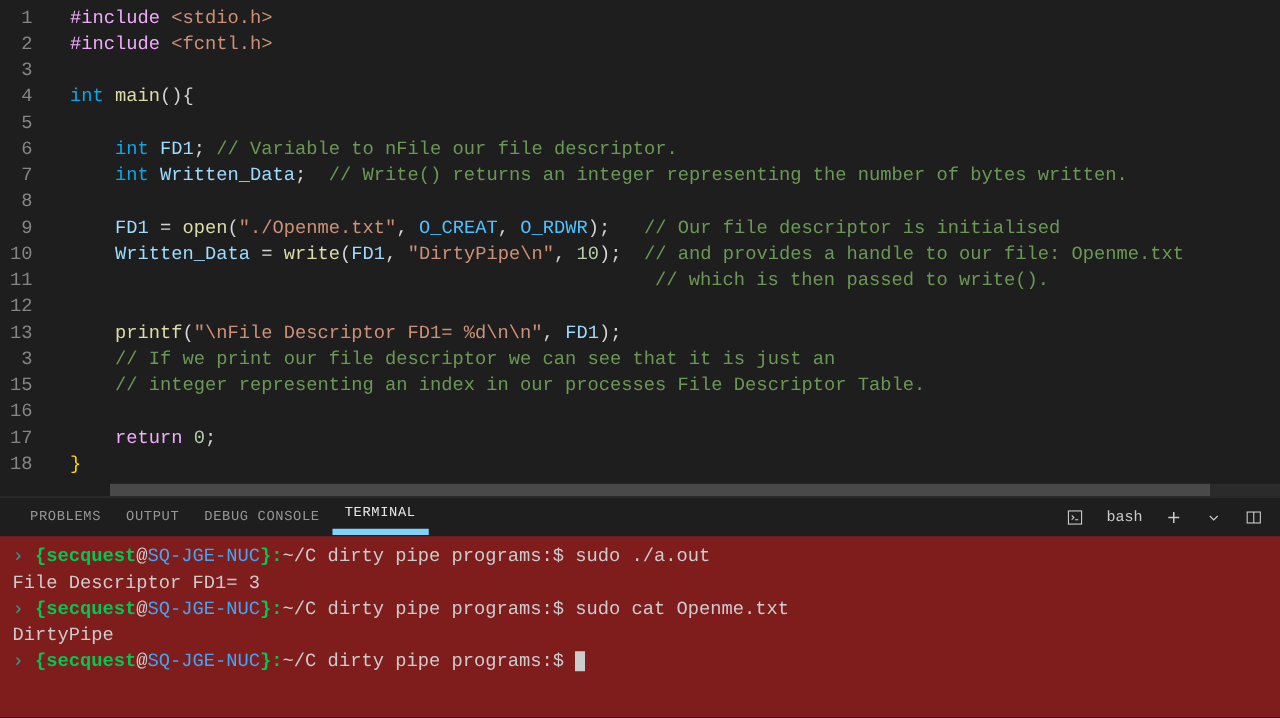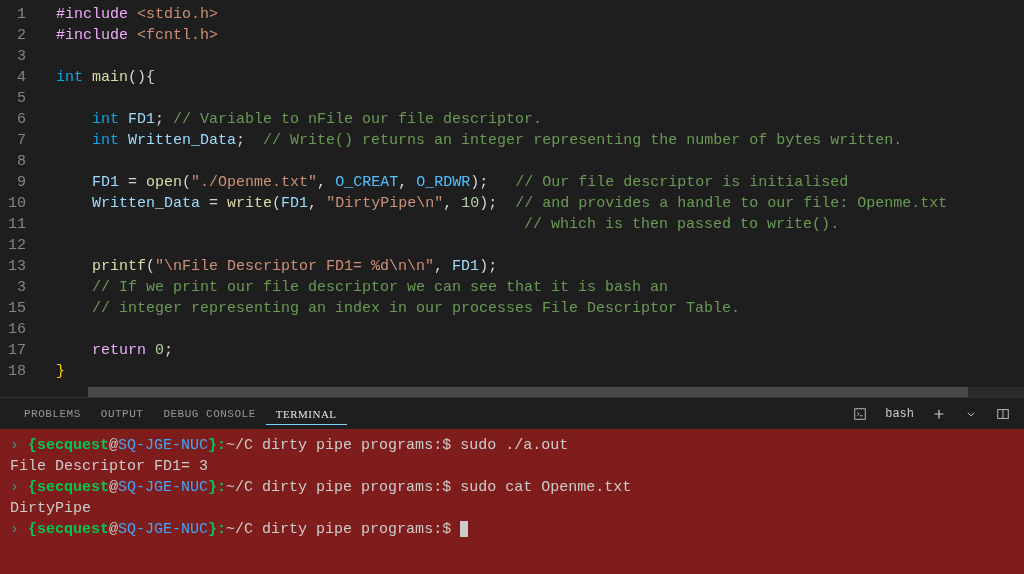--- a/index.html
+++ b/index.html
@@ -52,36 +52,36 @@
     .string { color: #ce9178; }
     .comment { color: #6a9955; }
     .fn { color: #dcdcaa; }
     .var { color: #9cdcfe; }
     .num { color: #b5cea8; }
     .const-enum { color: #4fc1ff; }
     .punct { color: #d4d4d4; }
     .brace-gold { color: #ffd700; }
     .panel-tabs {
       display: flex;
+      align-items: center;
       padding: 4px 14px;
       background: #1e1e1e;
       border-top: 1px solid #333;
       height: 32px;
       font-size: 11px;
     }
     .panel-tab {
       padding: 6px 10px;
       color: #969696;
       cursor: pointer;
       letter-spacing: 0.5px;
     }
     .panel-tab.active {
       color: #e7e7e7;
-      border-bottom: 1px solid #7dd3fc;
-      font-family: Liberation Serif, serif;
+      border-bottom: 5px solid #7dd3fc;
     }
     .panel-right {
       margin-left: auto;
       display: flex;
       align-items: center;
       gap: 18px;
       color: #cccccc;
       font-size: 12px;
     }
     .panel-icon {
@@ -159,21 +159,21 @@
     <div class="code-line"><span class="kw-blue">int</span><span class="fn"> main</span><span class="punct">(){</span></div>
     <div class="code-line"></div>
     <div class="code-line">    <span class="kw-blue">int</span><span class="var"> FD1</span><span class="punct">;</span><span class="comment"> // Variable to nFile our file descriptor.</span></div>
     <div class="code-line">    <span class="kw-blue">int</span><span class="var"> Written_Data</span><span class="punct">;</span><span class="comment">  // Write() returns an integer representing the number of bytes written.</span></div>
     <div class="code-line"></div>
     <div class="code-line">    <span class="var">FD1</span><span class="punct"> = </span><span class="fn">open</span><span class="punct">(</span><span class="string">"./Openme.txt"</span><span class="punct">, </span><span class="const-enum">O_CREAT</span><span class="punct">, </span><span class="const-enum">O_RDWR</span><span class="punct">);</span><span class="comment">   // Our file descriptor is initialised</span></div>
     <div class="code-line">    <span class="var">Written_Data</span><span class="punct"> = </span><span class="fn">write</span><span class="punct">(</span><span class="var">FD1</span><span class="punct">, </span><span class="string">"DirtyPipe\n"</span><span class="punct">, </span><span class="num">10</span><span class="punct">);</span><span class="comment">  // and provides a handle to our file: Openme.txt</span></div>
     <div class="code-line"><span class="comment">                                                    // which is then passed to write().</span></div>
     <div class="code-line"></div>
     <div class="code-line">    <span class="fn">printf</span><span class="punct">(</span><span class="string">"\nFile Descriptor FD1= %d\n\n"</span><span class="punct">, </span><span class="var">FD1</span><span class="punct">);</span></div>
-    <div class="code-line">    <span class="comment">// If we print our file descriptor we can see that it is bash an</span></div>
+    <div class="code-line">    <span class="comment">// If we print our file descriptor we can see that it is just an</span></div>
     <div class="code-line">    <span class="comment">// integer representing an index in our processes File Descriptor Table.</span></div>
     <div class="code-line"></div>
     <div class="code-line">    <span class="kw-directive">return</span><span class="num"> 0</span><span class="punct">;</span></div>
     <div class="code-line"><span class="brace-gold">}</span></div>
     <div class="scrollbar-h">
         <div class="scrollbar-thumb"></div>
       </div>
   </div>
 </div>
 

